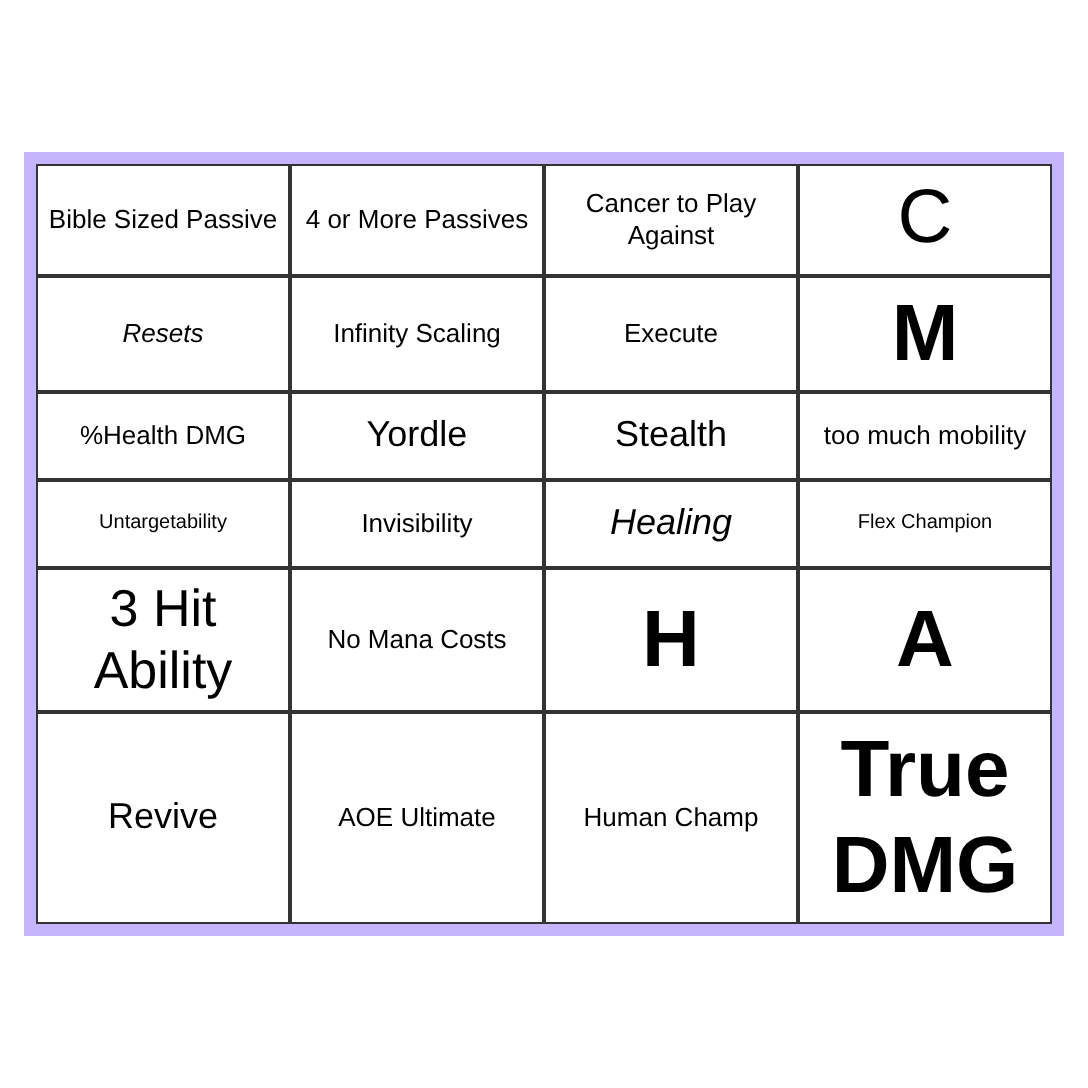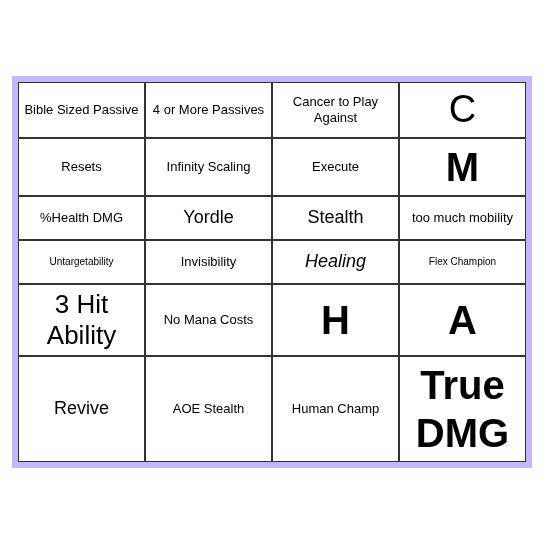--- a/index.html
+++ b/index.html
@@ -51,21 +51,21 @@
     <div class="bingo-cell">
       <span class="cell-text" style="font-size: 13px; line-height: 1.2;">4 or More Passives</span>
     </div>
     <div class="bingo-cell">
       <span class="cell-text" style="font-size: 13px; line-height: 1.2;">Cancer to Play Against</span>
     </div>
     <div class="bingo-cell">
       <span class="cell-text" style="font-size: 38px; line-height: 1.2;">C</span>
     </div>
     <div class="bingo-cell">
-      <span class="cell-text" style="font-size: 13px; line-height: 1.2;">Resets</span>
+      <span class="cell-text" style="font-size: 13px; line-height: 1.2; font-style: italic;">Resets</span>
     </div>
     <div class="bingo-cell">
       <span class="cell-text" style="font-size: 13px; line-height: 1.2;">Infinity Scaling</span>
     </div>
     <div class="bingo-cell">
       <span class="cell-text" style="font-size: 13px; line-height: 1.2;">Execute</span>
     </div>
     <div class="bingo-cell">
       <span class="cell-text" style="font-size: 40px; font-weight: bold; line-height: 1.2;">M</span>
     </div>
@@ -102,21 +102,21 @@
     <div class="bingo-cell">
       <span class="cell-text" style="font-size: 40px; font-weight: bold; line-height: 1.2;">H</span>
     </div>
     <div class="bingo-cell">
       <span class="cell-text" style="font-size: 40px; font-weight: bold; line-height: 1.2;">A</span>
     </div>
     <div class="bingo-cell">
       <span class="cell-text" style="font-size: 18px; line-height: 1.2;">Revive</span>
     </div>
     <div class="bingo-cell">
-      <span class="cell-text" style="font-size: 13px; line-height: 1.2;">AOE Stealth</span>
+      <span class="cell-text" style="font-size: 13px; line-height: 1.2;">AOE Ultimate</span>
     </div>
     <div class="bingo-cell">
       <span class="cell-text" style="font-size: 13px; line-height: 1.2;">Human Champ</span>
     </div>
     <div class="bingo-cell">
       <span class="cell-text" style="font-size: 40px; font-weight: bold; line-height: 1.2;">True DMG</span>
     </div>
   </div>
 
 </body></html>

